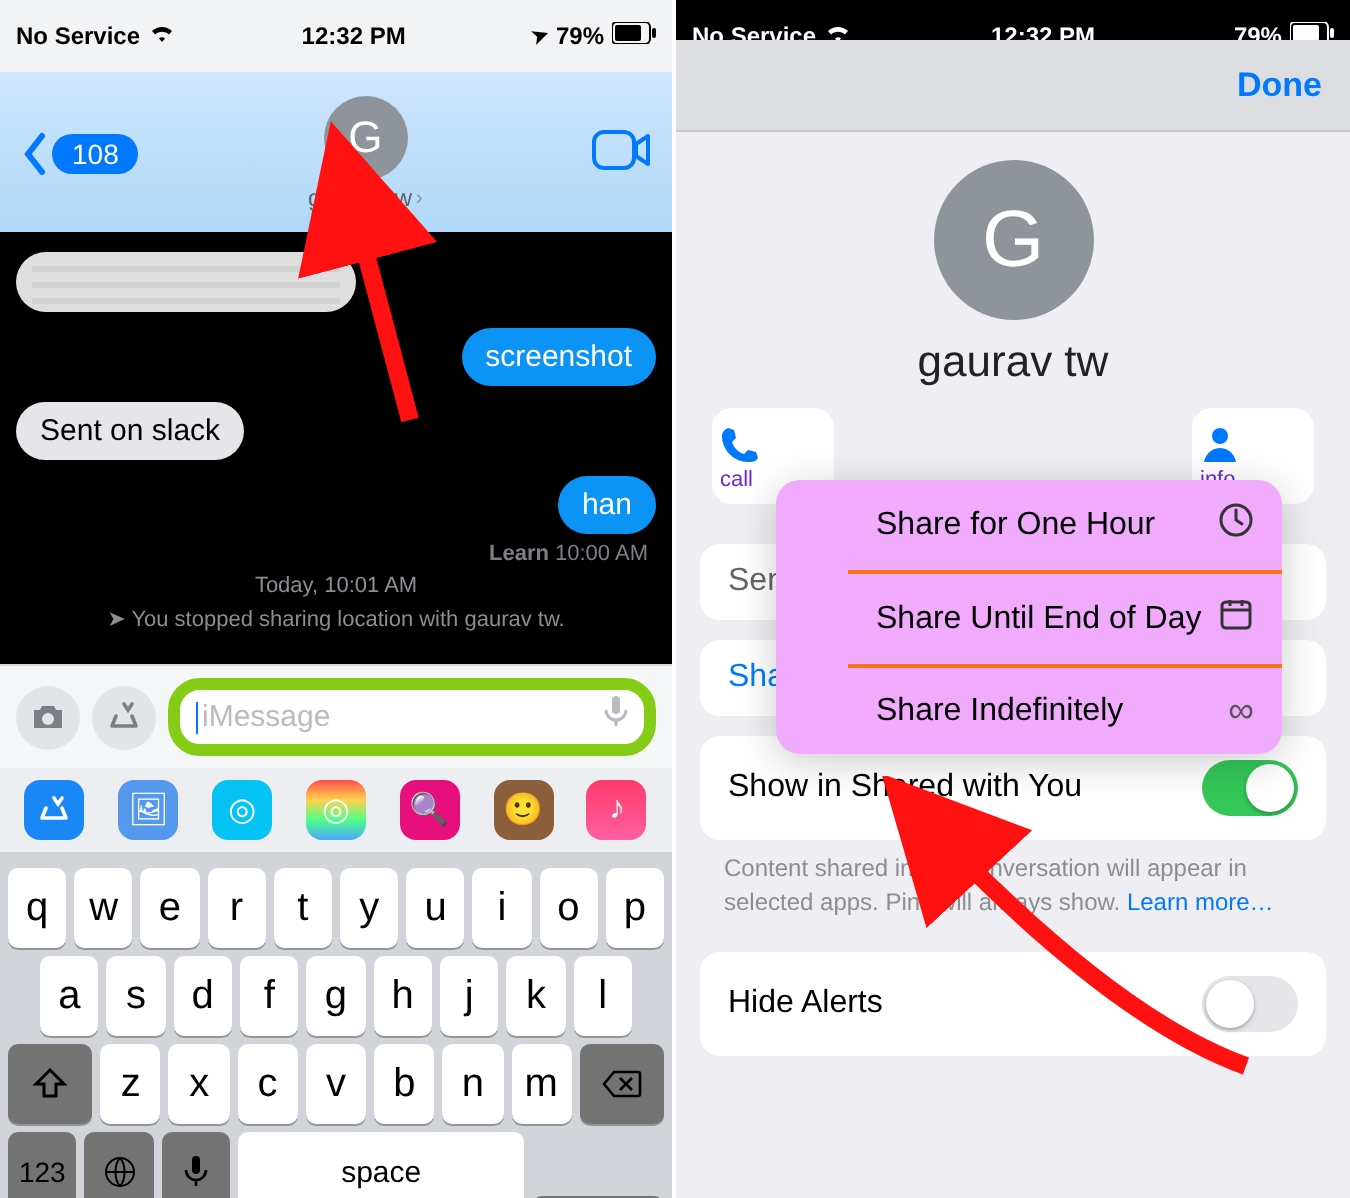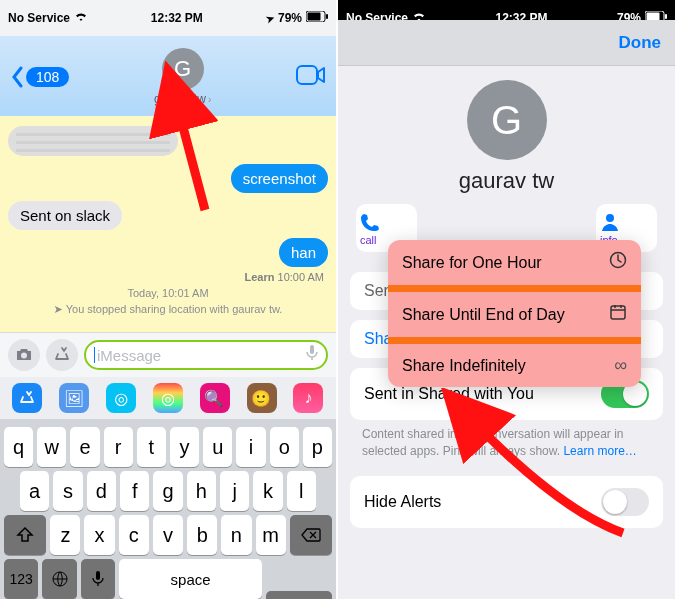--- a/index.html
+++ b/index.html
@@ -15,31 +15,31 @@
   .navL { height: 80px; background: linear-gradient(#cfe6fb, #b0d8fa); display: flex; align-items: center; justify-content: space-between; padding: 4px 10px 2px; }
   .navL .back { display: flex; align-items: center; gap: 2px; color: #0079ff; }
   .navL .back svg { width: 14px; height: 22px; }
   .pill { background: #0079ff; color: #fff; font-size: 14px; font-weight: 500; border-radius: 14px; padding: 2px 10px; }
   .navL .center { display: flex; flex-direction: column; align-items: center; }
   .avatar { width: 42px; height: 42px; border-radius: 50%; background: #8e949a; color: #fff; display: flex; align-items: center; justify-content: center; font-size: 22px; }
   .avatar.big { width: 80px; height: 80px; font-size: 40px; }
   .contactname { font-size: 12px; color: #5b6066; margin-top: 2px; display: flex; align-items: center; gap: 2px; }
   .chev { font-size: 10px; color: #8e949a; }
   .video { color: #0079ff; }
-  .chat { background: #fef9c3; padding: 6px 8px 4px; height: 216px; position: relative; }
+  .chat { background: #000000; padding: 6px 8px 4px; height: 216px; position: relative; }
   .greybox { width: 170px; height: 30px; background: #dedede; border-radius: 16px; margin: 4px 0; position: relative; overflow: hidden; }
   .greybox::after { content: ""; position: absolute; inset: 4px 8px; background: repeating-linear-gradient(0deg, #c9c9c9 0 3px, transparent 3px 8px); opacity: .6; }
   .bubble { border-radius: 16px; padding: 6px 12px; font-size: 15px; margin: 4px 0; display: inline-block; max-width: 78%; }
   .sent { background: #0b93f6; color: #fff; float: right; clear: both; }
   .recv { background: #e5e5ea; color: #000; float: left; clear: both; }
   .readrow { clear: both; text-align: right; font-size: 11px; color: #7c7f85; padding-right: 4px; }
   .sysrow { clear: both; text-align: center; font-size: 11px; color: #8a8d92; padding: 4px 8px; }
   .inputbar { display: flex; align-items: center; gap: 6px; padding: 6px 8px; background: #f5f6f7; border-top: 1px solid #d8dadd; }
   .roundbtn { width: 32px; height: 32px; border-radius: 50%; background: #e2e4e8; color: #7c7f85; display: flex; align-items: center; justify-content: center; font-size: 15px; }
-  .msgfield { flex: 1; display: flex; align-items: center; border: 2px solid #84cc16; border-radius: 16px; padding: 3px 8px; background: #fff; position: relative; }
+  .msgfield { flex: 1; display: flex; align-items: center; border: 6px solid #84cc16; border-radius: 16px; padding: 3px 8px; background: #fff; position: relative; }
   .msgfield .caret { width: 1px; height: 16px; background: #0079ff; margin-right: 2px; }
   .msgfield .ph { color: #b8bbc0; font-size: 15px; }
   .mic { margin-left: auto; color: #b8bbc0; }
   .appstrip { display: flex; justify-content: space-around; align-items: center; padding: 6px 4px; background: #eceef1; }
   .appicon { width: 30px; height: 30px; border-radius: 8px; display: flex; align-items: center; justify-content: center; font-size: 16px; color: #fff; }
   .kbd { background: #d1d4d9; padding: 4px; }
   .krow { display: flex; gap: 4px; margin: 4px 0; justify-content: center; }
   .key { background: #fff; color: #000; border-radius: 5px; height: 40px; flex: 1; display: flex; align-items: center; justify-content: center; font-size: 20px; box-shadow: 0 1px 0 rgba(0,0,0,.3); }
   .key.fn { background: #737373; color: #000; font-size: 14px; }
   .key.shift, .key.bksp { flex: 1.4; }
@@ -62,22 +62,22 @@
   .smrow { display: flex; align-items: center; justify-content: space-between; padding: 12px 0; border-top: 1px solid #e1e2e6; font-size: 16px; }
   .smrow:first-child { border-top: 0; }
   .lnk { color: #0079ff; }
   .note { font-size: 12px; color: #8a8d92; padding: 6px 24px 0; line-height: 1.4; }
   .note .lm { color: #0079ff; }
   .toggle { width: 48px; height: 28px; border-radius: 14px; position: relative; }
   .toggle .knob { width: 24px; height: 24px; border-radius: 50%; background: #fff; position: absolute; top: 2px; box-shadow: 0 1px 2px rgba(0,0,0,.3); }
   .toggle.on { background: #34c759; } .toggle.on .knob { right: 2px; }
   .toggle.off { background: #e5e5ea; } .toggle.off .knob { left: 2px; }
   
-  .popup { position: absolute; left: 50px; right: 34px; top: 240px; background: #fca5a5; border-radius: 12px; overflow: hidden; box-shadow: 0 4px 20px rgba(0,0,0,.2); }
-  .poprow { display: flex; align-items: center; justify-content: space-between; padding: 11px 14px; border-top: 7px solid #f97316; font-size: 16px; }
+  .popup { position: absolute; left: 50px; right: 34px; top: 240px; background: #f0abfc; border-radius: 12px; overflow: hidden; box-shadow: 0 4px 20px rgba(0,0,0,.2); padding-left: 36px; }
+  .poprow { display: flex; align-items: center; justify-content: space-between; padding: 11px 14px; border-top: 2px solid #f97316; font-size: 16px; }
   .poprow:first-child { border-top: 0; }
   .popicon { color: #555; font-size: 18px; }
   
   .arrow { position: absolute; pointer-events: none; }
 </style>
 </head>
 <body>
 
 <div class="wrap">
 
@@ -303,21 +303,21 @@
     <div class="section" style="color:#666">
       <span>Sen</span>
     </div>
 
     <div class="section lnk">
       <span>Share My Location</span>
     </div>
 
     <div class="smry">
       <div class="smrow">
-        <span>Sent in Shared with You</span>
+        <span>Show in Shared with You</span>
         <div class="toggle on">
               <div class="knob"></div>
             </div>
       </div>
     </div>
     <div class="note">
       <span>Content shared in this conversation will appear in selected apps. Pins will always show.</span>
       <span class="lm">Learn more…</span>
     </div>
 

